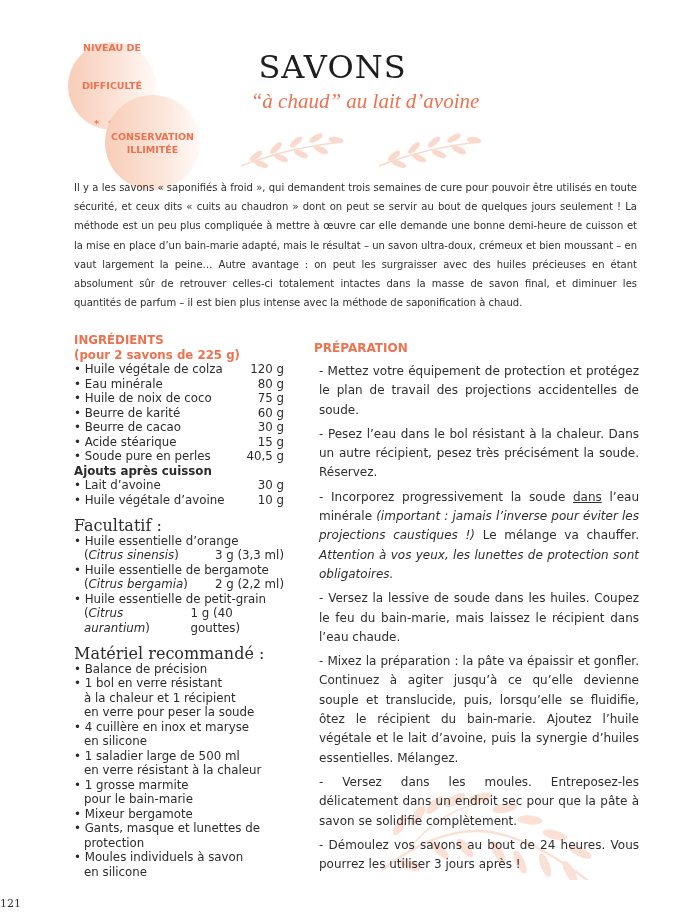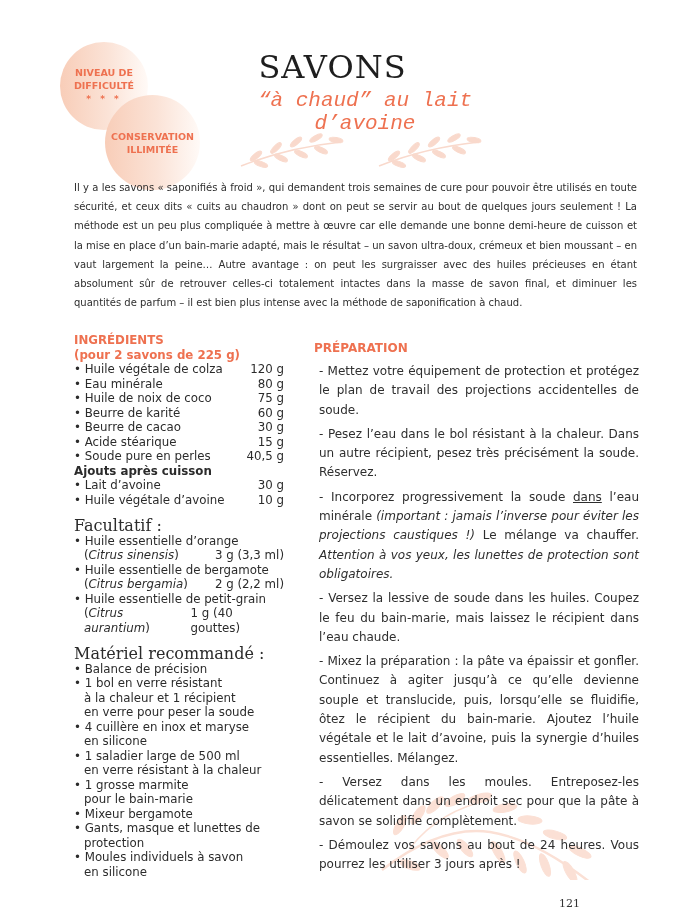--- a/index.html
+++ b/index.html
@@ -3,41 +3,41 @@
 <meta charset="utf-8">
 <style>
   html, body { margin: 0; padding: 0; background: #ffffff; }
   body { width: 700px; height: 922px; position: relative; overflow: hidden;
          font-family: "DejaVu Sans", sans-serif; color: #2b2b2b; }
   .circle { position: absolute; border-radius: 50%;
             background: linear-gradient(90deg, #f8cdb8 0%, #fbe3d7 55%, #fffaf7 100%);
             display: flex; flex-direction: column; align-items: center; justify-content: center;
             text-align: center; color: #ee7150; font-weight: bold; font-size: 9.5px; line-height: 13px;
             font-family: "DejaVu Sans", sans-serif; }
-  .c1 { left: 60px; top: 42px; width: 88px; height: 88px; }
+  .c1 { left: 68px; top: 42px; width: 88px; height: 88px; gap: 25px; }
   .c2 { left: 105px; top: 95px; width: 95px; height: 95px; }
   .c1 .stars { letter-spacing: 3px; margin-top: 1px; font-size: 9px; }
   .title { position: absolute; left: 0; width: 665px; top: 48px; text-align: center;
            font-family: "DejaVu Serif", serif; font-size: 32px; letter-spacing: 1px; color: #1e1e1e; }
   .subtitle { position: absolute; left: 225px; width: 280px; top: 89px; text-align: center;
-              font-family: Liberation Mono, monospace; font-style: italic; font-size: 21px; color: #ee7150; }
+              font-family: Liberation Serif, serif; font-style: italic; font-size: 21px; color: #ee7150; }
   .leaves { position: absolute; }
   .intro { position: absolute; left: 74px; top: 178px; width: 563px; font-size: 10px; line-height: 19.2px;
            text-align: justify; font-family: "DejaVu Sans", sans-serif; color: #2e2e2e; }
   .left { position: absolute; left: 74px; top: 333px; width: 210px; font-size: 11.8px; line-height: 14.5px; }
   .h-orange { color: #ee7150; font-weight: bold; }
   .row { display: flex; justify-content: space-between; }
   .bullet::before { content: "• "; }
   .sub-h { font-weight: bold; }
   .serif-h { font-family: "DejaVu Serif", serif; font-size: 16px; margin-top: 12px; }
   .indent { padding-left: 10px; }
   .right { position: absolute; left: 314px; top: 340px; width: 330px; font-size: 12px; line-height: 19.3px;
            text-align: justify; color: #2e2e2e; }
   .right p { margin: 5px; }
-  .pagenum { position: absolute; left: 0; width: 580px; top: 897px; text-align: right; font-size: 11px;
+  .pagenum { position: absolute; left: 0; width: 580px; top: 897px; text-align: left; font-size: 11px;
              font-family: "DejaVu Serif", serif; color: #333; }
   em { font-style: italic; }
   u { text-decoration: underline; }
 </style>
 </head>
 <body>
 
 <div class="circle c1">
   <span>NIVEAU DE</span>
   <span>DIFFICULTÉ</span>

